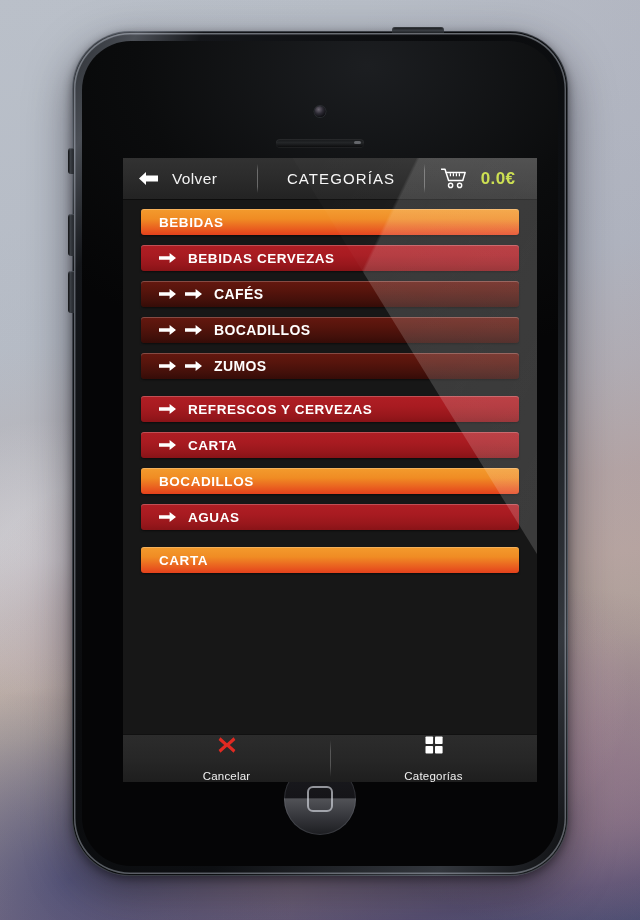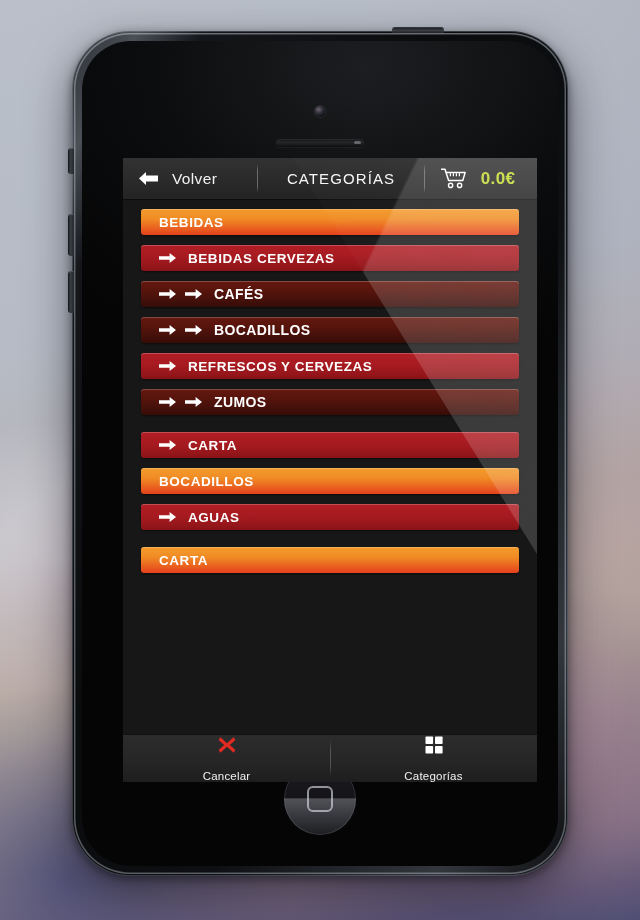--- a/index.html
+++ b/index.html
@@ -332,38 +332,38 @@
             <span class="cat-arrows">
               <svg class="arw" viewBox="0 0 17 12">
                 <path d="M0 4.3 L10.6 4.3 L10.6 1.1 L17 6 L10.6 10.9 L10.6 7.7 L0 7.7 Z" fill="#ffffff"></path>
               </svg>
               <svg class="arw" viewBox="0 0 17 12">
                 <path d="M0 4.3 L10.6 4.3 L10.6 1.1 L17 6 L10.6 10.9 L10.6 7.7 L0 7.7 Z" fill="#ffffff"></path>
               </svg>
             </span>
             <span class="cat-label">BOCADILLOS</span>
           </div>
+          <div class="cat lvl3 gap-after">
+            <span class="cat-arrows">
+              <svg class="arw" viewBox="0 0 17 12">
+                <path d="M0 4.3 L10.6 4.3 L10.6 1.1 L17 6 L10.6 10.9 L10.6 7.7 L0 7.7 Z" fill="#ffffff"></path>
+              </svg>
+              <svg class="arw" viewBox="0 0 17 12">
+                <path d="M0 4.3 L10.6 4.3 L10.6 1.1 L17 6 L10.6 10.9 L10.6 7.7 L0 7.7 Z" fill="#ffffff"></path>
+              </svg>
+            </span>
+            <span class="cat-label">ZUMOS</span>
+          </div>
           <div class="cat lvl2">
             <span class="cat-arrows">
               <svg class="arw" viewBox="0 0 17 12">
                 <path d="M0 4.3 L10.6 4.3 L10.6 1.1 L17 6 L10.6 10.9 L10.6 7.7 L0 7.7 Z" fill="#ffffff"></path>
               </svg>
             </span>
             <span class="cat-label">REFRESCOS Y CERVEZAS</span>
-          </div>
-          <div class="cat lvl3 gap-after">
-            <span class="cat-arrows">
-              <svg class="arw" viewBox="0 0 17 12">
-                <path d="M0 4.3 L10.6 4.3 L10.6 1.1 L17 6 L10.6 10.9 L10.6 7.7 L0 7.7 Z" fill="#ffffff"></path>
-              </svg>
-              <svg class="arw" viewBox="0 0 17 12">
-                <path d="M0 4.3 L10.6 4.3 L10.6 1.1 L17 6 L10.6 10.9 L10.6 7.7 L0 7.7 Z" fill="#ffffff"></path>
-              </svg>
-            </span>
-            <span class="cat-label">ZUMOS</span>
           </div>
           <div class="cat lvl2">
             <span class="cat-arrows">
               <svg class="arw" viewBox="0 0 17 12">
                 <path d="M0 4.3 L10.6 4.3 L10.6 1.1 L17 6 L10.6 10.9 L10.6 7.7 L0 7.7 Z" fill="#ffffff"></path>
               </svg>
             </span>
             <span class="cat-label">CARTA</span>
           </div>
           <div class="cat lvl1">

